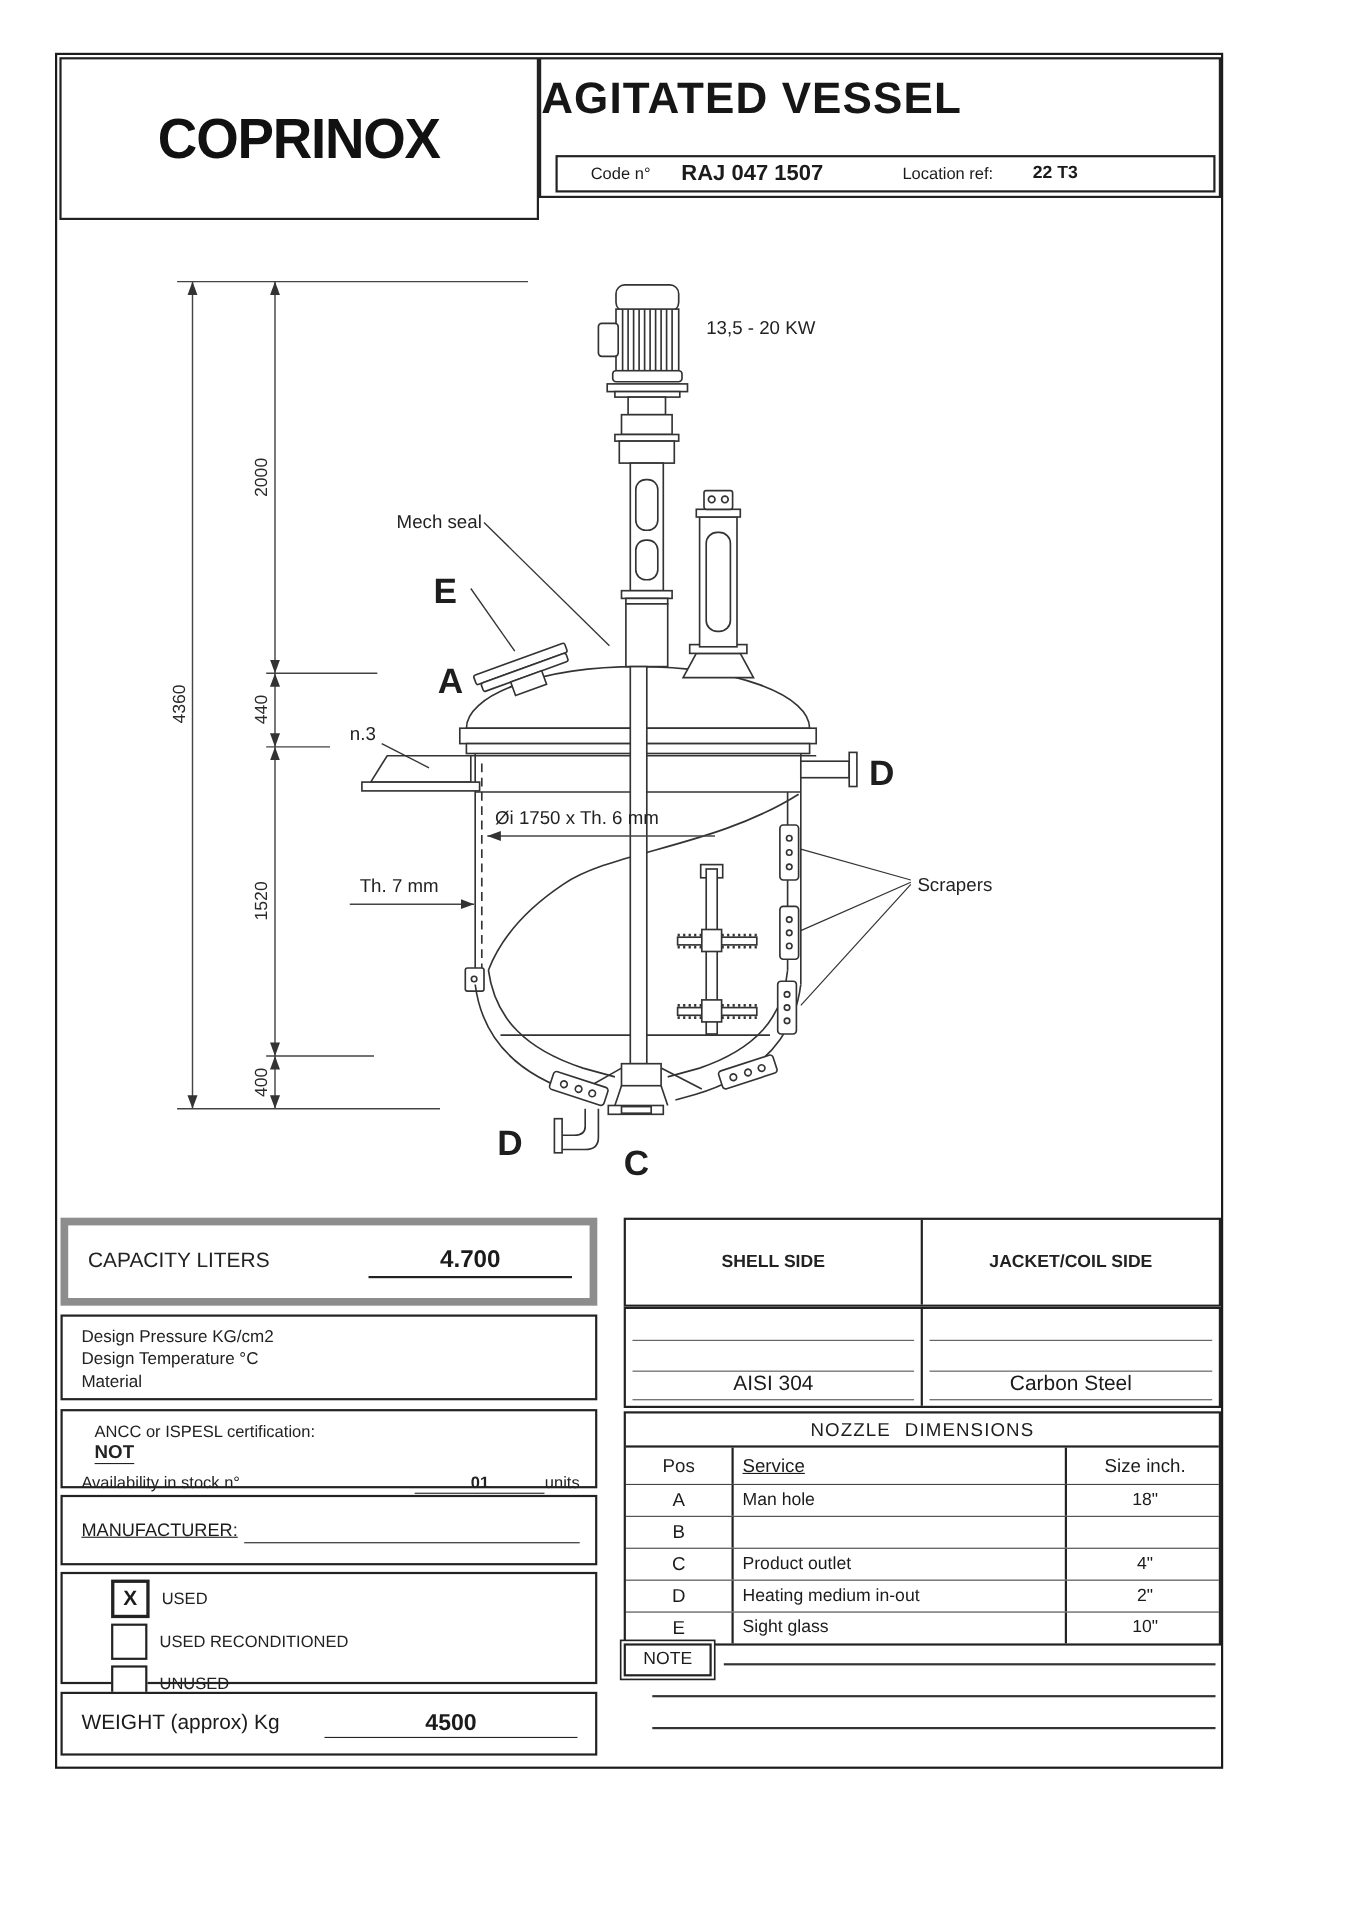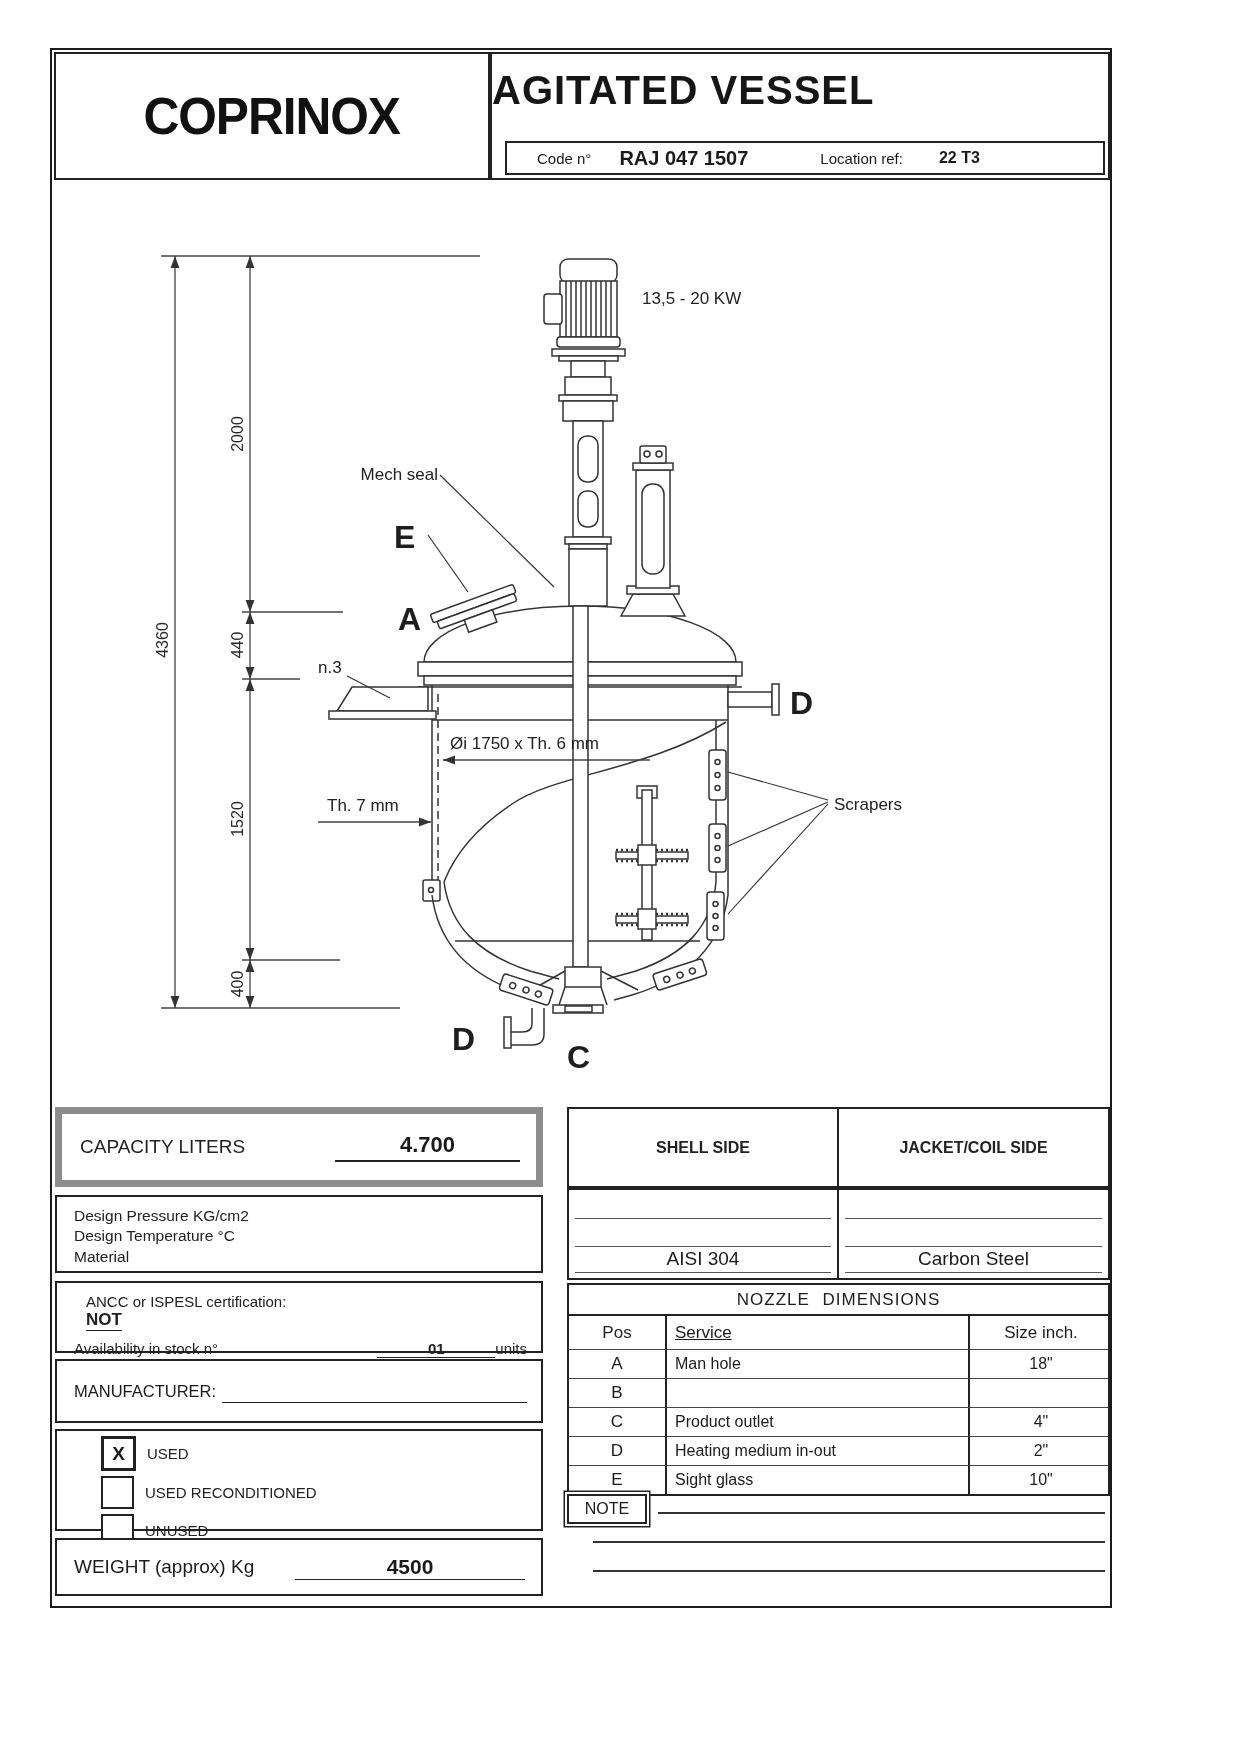--- a/index.html
+++ b/index.html
@@ -42,21 +42,21 @@
   .dimtxt{font-size:16px;fill:#2a2a2a;}
   .bigL{font-size:32px;font-weight:bold;fill:#1e1e1e;}
 </style>
 </head>
 <body>
 
 <div class="page">
 
   <div class="abs frame" style="left:50px;top:48px;width:1062px;height:1560px;"></div>
 
-  <div class="abs bx" style="left:54px;top:52px;width:436px;height:128px;display:flex;align-items:center;justify-content:center;">
+  <div class="abs bx" style="left:54px;top:52px;width:436px;height:148px;display:flex;align-items:center;justify-content:center;">
     <span class="logo">COPRINOX</span>
   </div>
 
   <div class="abs bx" style="left:490px;top:52px;width:620px;height:128px;">
     <div class="abs title" style="left:0;right:0;top:14px;">AGITATED VESSEL</div>
     <div class="abs bx codebar" style="left:13px;bottom:3px;width:600px;height:34px;">
       <span style="margin-left:30px;">Code n°</span>
       <span class="codeval" style="margin-left:28px;">RAJ 047 1507</span>
       <span style="margin-left:72px;">Location ref:</span>
       <span class="locval" style="margin-left:36px;">22 T3</span>
@@ -268,21 +268,21 @@
       <span class="uval" style="flex:1;margin-left:12px;font-size:17px;">NOT</span>
     </div>
     <div class="row-line">
       <span>Availability in stock n°</span>
       <span class="uval" style="width:118px;margin-left:auto;font-size:15px;">01</span>
       <span style="">units</span>
     </div>
   </div>
 
   <div class="abs bx" style="left:55px;top:1359px;width:488px;height:64px;display:flex;align-items:center;padding:0 14px 0 17px;">
-    <span style="font-size:16.5px;">MANUFACTURER:</span>
+    <span style="font-size:16.5px;text-decoration:underline;">MANUFACTURER:</span>
     <span style="flex:1;border-bottom:1.5px solid #222;height:22px;margin-left:6px;"></span>
   </div>
 
   <div class="abs bx" style="left:55px;top:1429px;width:488px;height:102px;padding:5px 0 0 44px;">
     <div class="chkrow">
       <span class="chk" style="border-width:3px;">X</span>
       <span class="chklab">USED</span>
     </div>
     <div class="chkrow">
       <span class="chk"></span>

